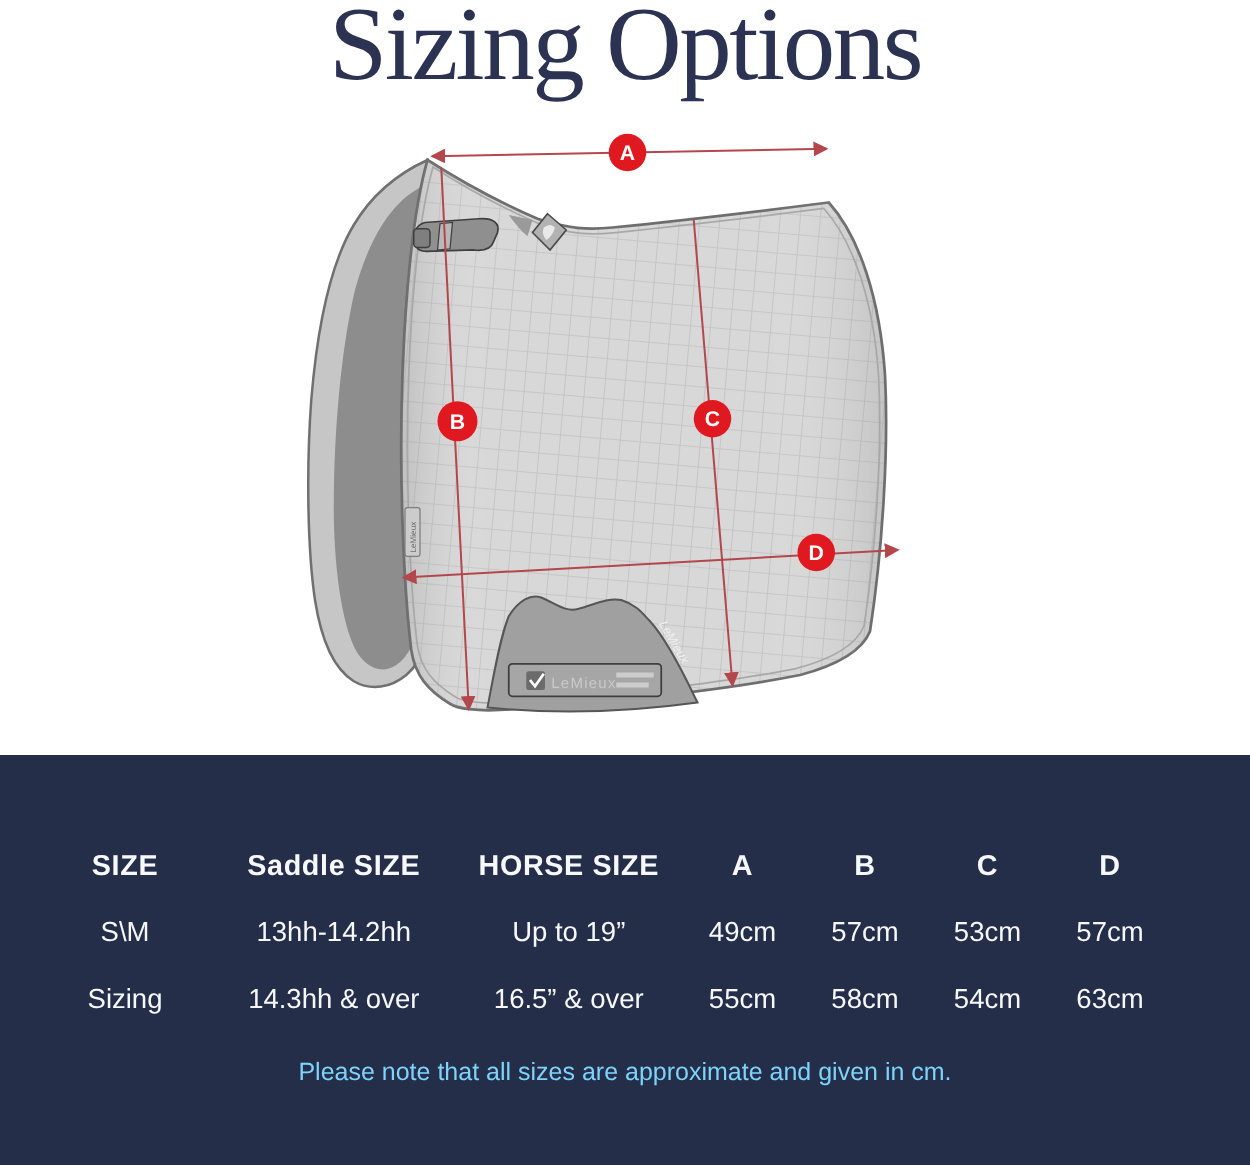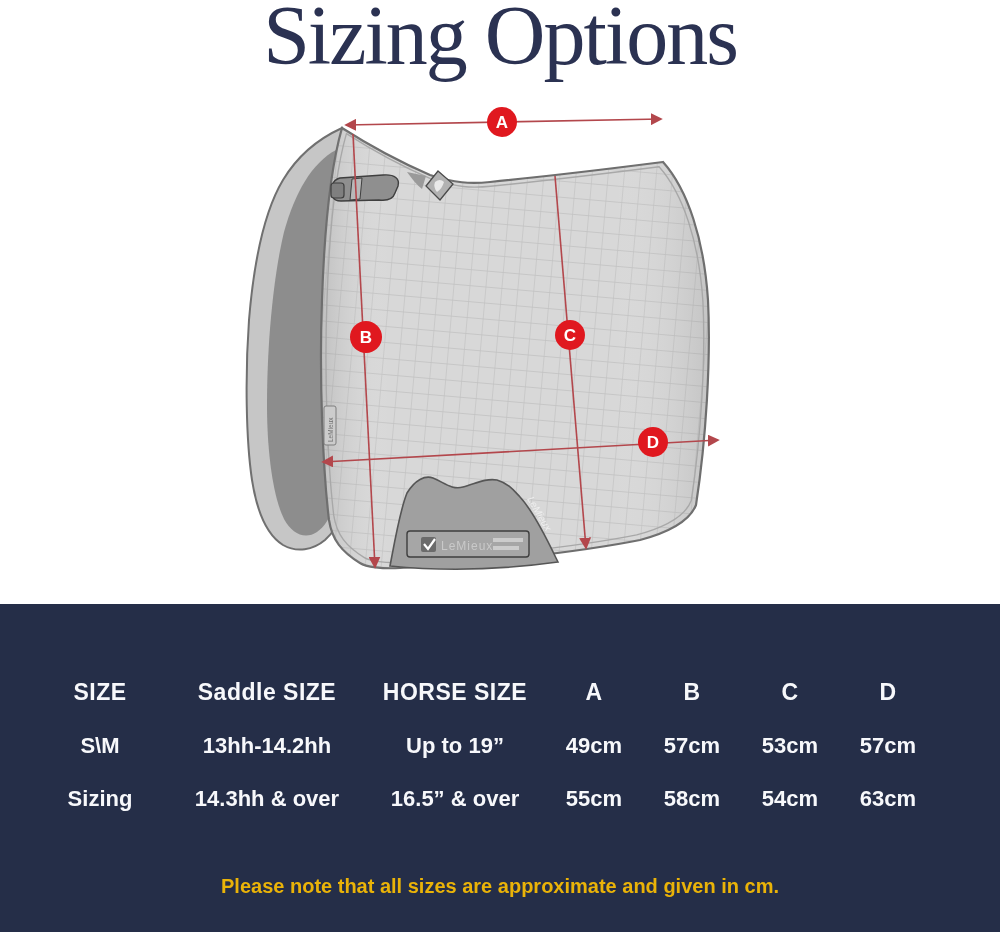--- a/index.html
+++ b/index.html
@@ -15,25 +15,25 @@
   #diagram{position:absolute;top:0;left:0;}
   .size-table{
     position:absolute;top:604px;left:0;width:1000px;height:328px;
     background:#252e48;color:#f7f8fb;
   }
   .trow{
     display:grid;grid-template-columns:120px 214px 162px 116px 80px 116px 80px;
     margin-left:40px;height:53px;align-items:center;
   }
   .thead{margin-top:62px;font-weight:700;font-size:23px;letter-spacing:.5px;}
-  .trow.body-row{font-size:22px;font-weight:700;}
+  .trow.body-row{font-size:22px;font-weight:400;}
   .cell{text-align:center;white-space:nowrap;}
   .note{
-    margin-top:50px;text-align:center;font-size:20px;color:#eab308;
-    font-weight:700;
+    margin-top:22px;text-align:center;font-size:20px;color:#7dd3fc;
+    font-weight:400;
   }
   .marker-label{
     font-family:"Liberation Sans",sans-serif;font-weight:700;font-size:17px;
     fill:#ffffff;text-anchor:middle;
   }
   .brand-text{font-family:"Liberation Sans",sans-serif;}
 </style>
 </head>
 <body>
 

